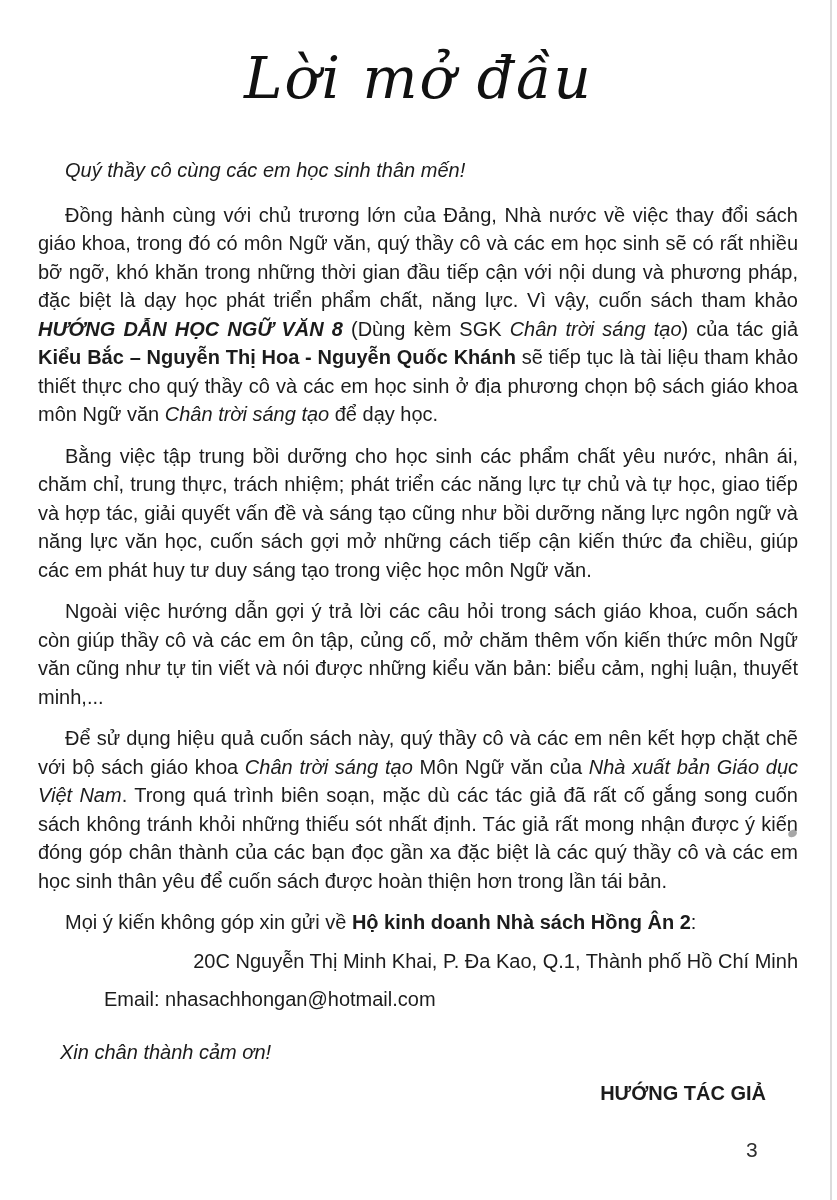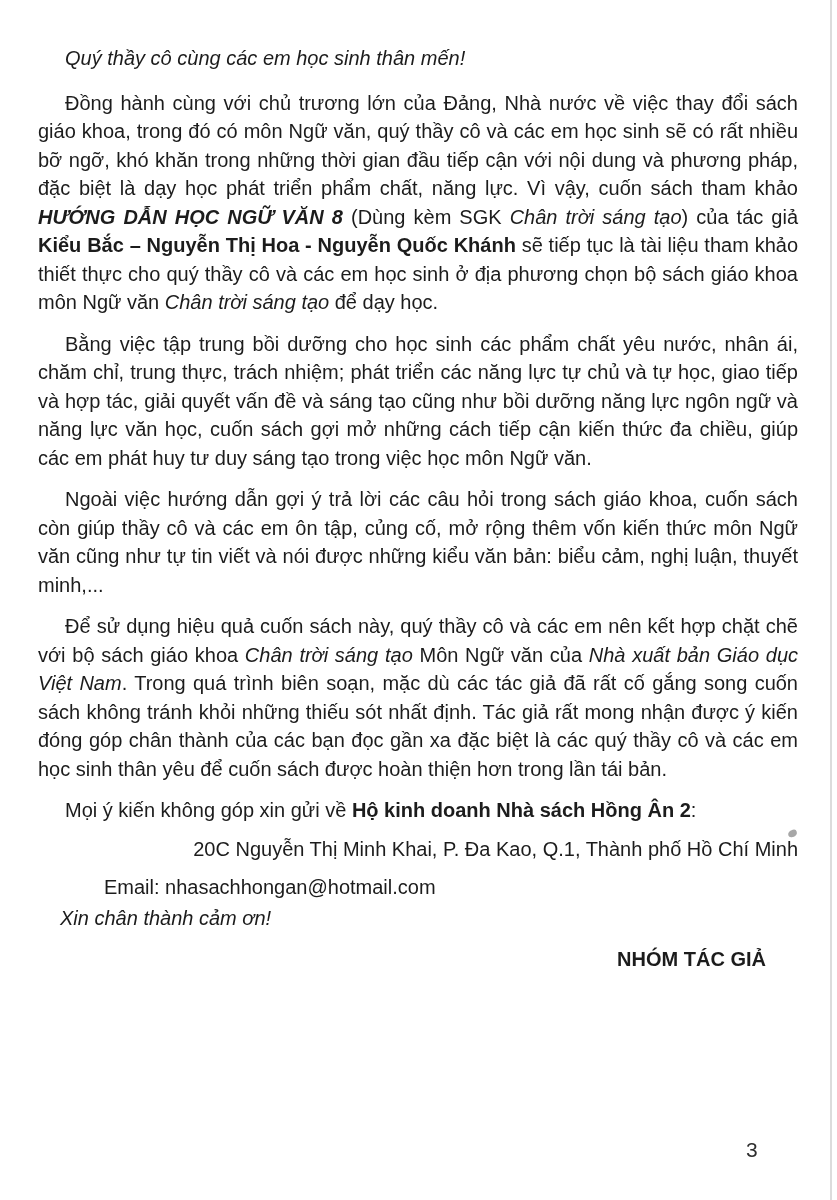--- a/index.html
+++ b/index.html
@@ -35,21 +35,21 @@
     text-align: justify;
     text-indent: 27px;
     color: #1c1c1c;
   }
   p.para span { white-space: pre-wrap; }
   .b  { font-weight: bold; text-align: right; }
   .i  { font-style: italic; }
   p.greeting  { font-style: italic; text-align: left; margin-bottom: 16px; }
   p.contact   { text-align: left; margin-top: 6px; margin-bottom: 10px; }
   p.address   { text-indent: 0; padding-left: 62px; text-align: right; margin-bottom: 10px; }
-  p.email     { text-indent: 0; padding-left: 66px; text-align: left; margin-bottom: 2px; }
+  p.email     { text-indent: 0; padding-left: 66px; text-align: left; margin-bottom: 24px; }
   p.thanks    { font-style: italic; text-align: left; text-indent: 22px; }
   p.signature { text-align: right; font-weight: bold; text-indent: 0; padding-right: 32px; margin-top: 10px; }
   .page-number {
     position: absolute;
     left: 746px;
     top: 1138px;
     font-size: 21px;
     color: #2e2e2e;
   }
   .scan-edge-line {
@@ -70,32 +70,33 @@
     border-radius: 60% 40% 55% 45%;
     opacity: 0.75;
     transform: rotate(-15deg);
   }
 </style>
 </head>
 <body>
 
 <div class="page">
 
+  <div class="page-title">Lời mở đầu</div>
 
   <div class="content">
       <p class="para greeting"><span class="i">Quý thầy cô cùng các em học sinh thân mến!</span></p>
       <p class="para"><span>Đồng hành cùng với chủ trương lớn của Đảng, Nhà nước về việc thay đổi sách giáo khoa, trong đó có môn Ngữ văn, quý thầy cô và các em học sinh sẽ có rất nhiều bỡ ngỡ, khó khăn trong những thời gian đầu tiếp cận với nội dung và phương pháp, đặc biệt là dạy học phát triển phẩm chất, năng lực. Vì vậy, cuốn sách tham khảo </span><span class="b i">HƯỚNG DẪN HỌC NGỮ VĂN 8</span><span> (Dùng kèm SGK </span><span class="i">Chân trời sáng tạo</span><span>) của tác giả </span><span class="b">Kiểu Bắc – Nguyễn Thị Hoa - Nguyễn Quốc Khánh</span><span> sẽ tiếp tục là tài liệu tham khảo thiết thực cho quý thầy cô và các em học sinh ở địa phương chọn bộ sách giáo khoa môn Ngữ văn </span><span class="i">Chân trời sáng tạo</span><span> để dạy học.</span></p>
       <p class="para"><span>Bằng việc tập trung bồi dưỡng cho học sinh các phẩm chất yêu nước, nhân ái, chăm chỉ, trung thực, trách nhiệm; phát triển các năng lực tự chủ và tự học, giao tiếp và hợp tác, giải quyết vấn đề và sáng tạo cũng như bồi dưỡng năng lực ngôn ngữ và năng lực văn học, cuốn sách gợi mở những cách tiếp cận kiến thức đa chiều, giúp các em phát huy tư duy sáng tạo trong việc học môn Ngữ văn.</span></p>
-      <p class="para"><span>Ngoài việc hướng dẫn gợi ý trả lời các câu hỏi trong sách giáo khoa, cuốn sách còn giúp thầy cô và các em ôn tập, củng cố, mở rộng thêm vốn kiến thức môn Ngữ văn cũng như tự tin viết và nói được những kiểu văn bản: biểu cảm, nghị luận, thuyết minh,...</span></p>
+      <p class="para"><span>Ngoài việc hướng dẫn gợi ý trả lời các câu hỏi trong sách giáo khoa, cuốn sách còn giúp thầy cô và các em ôn tập, củng cố, mở chăm thêm vốn kiến thức môn Ngữ văn cũng như tự tin viết và nói được những kiểu văn bản: biểu cảm, nghị luận, thuyết minh,...</span></p>
       <p class="para"><span>Để sử dụng hiệu quả cuốn sách này, quý thầy cô và các em nên kết hợp chặt chẽ với bộ sách giáo khoa </span><span class="i">Chân trời sáng tạo</span><span> Môn Ngữ văn của </span><span class="i">Nhà xuất bản Giáo dục Việt Nam</span><span>. Trong quá trình biên soạn, mặc dù các tác giả đã rất cố gắng song cuốn sách không tránh khỏi những thiếu sót nhất định. Tác giả rất mong nhận được ý kiến đóng góp chân thành của các bạn đọc gần xa đặc biệt là các quý thầy cô và các em học sinh thân yêu để cuốn sách được hoàn thiện hơn trong lần tái bản.</span></p>
       <p class="para contact"><span>Mọi ý kiến không góp xin gửi về </span><span class="b">Hộ kinh doanh Nhà sách Hồng Ân 2</span><span>:</span></p>
       <p class="para address"><span>20C Nguyễn Thị Minh Khai, P. Đa Kao, Q.1, Thành phố Hồ Chí Minh</span></p>
       <p class="para email"><span>Email: nhasachhongan@hotmail.com</span></p>
       <p class="para thanks"><span class="i">Xin chân thành cảm ơn!</span></p>
-      <p class="para signature"><span class="b">NHÓM TÁC GIẢ</span></p>
+      <p class="para signature"><span class="b">HƯỚNG TÁC GIẢ</span></p>
     </div>
 
   <div class="page-number">3</div>
 
   <div class="scan-edge-line"></div>
   <div class="scan-smudge"></div>
 
 </div>
 
 </body></html>

